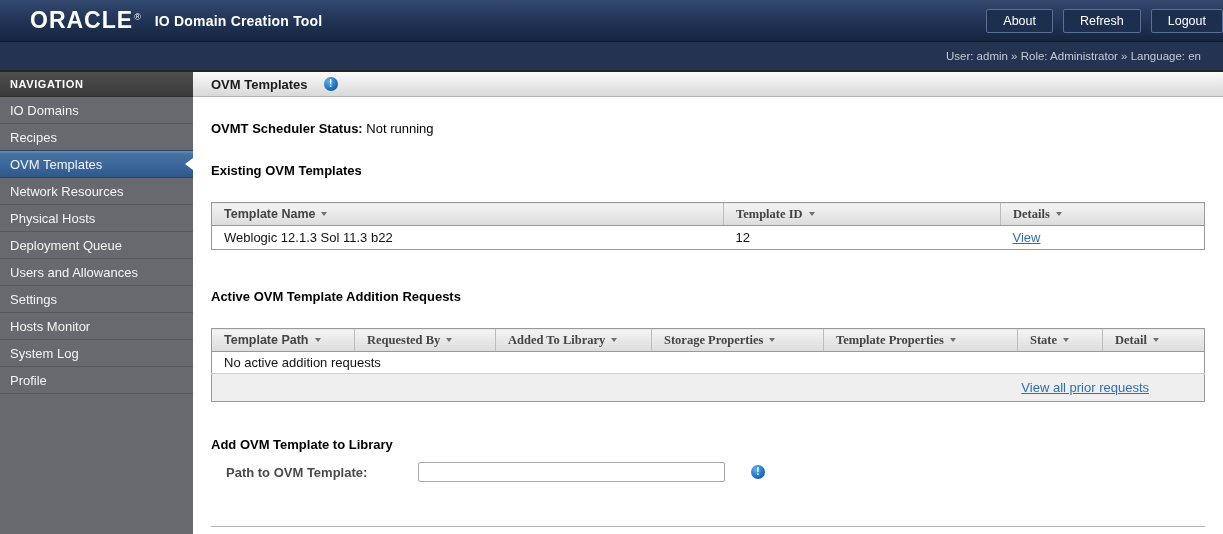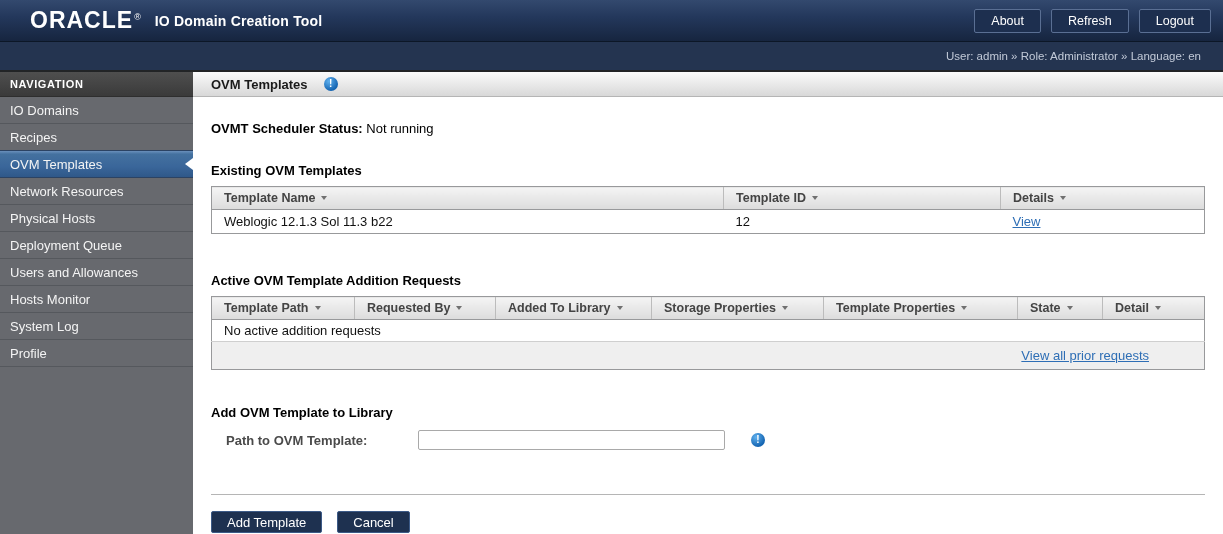--- a/index.html
+++ b/index.html
@@ -17,21 +17,21 @@
     background:linear-gradient(180deg,#33496e 0%,#24385c 40%,#16253f 100%);
     display:flex; align-items:center;
     border-bottom:1px solid #0c1727;
   }
   .logo-wrap { display:flex; align-items:baseline; margin-left:30px; }
   .oracle-logo {
     color:#fff; font-size:23px; font-weight:bold; letter-spacing:1px;
   }
   .logo-mark { color:#fff; font-size:9px; vertical-align:top; margin-left:1px; position:relative; top:-8px; }
   .app-title { color:#fff; font-size:14px; font-weight:bold; margin-left:14px; letter-spacing:0.2px; }
-  .topbar-buttons { margin-left:auto; margin-right:12px; display:flex; gap:10px; }
+  .topbar-buttons { margin-left:auto; display:flex; gap:10px; }
   .tb-btn {
     background:#1d2f4f; color:#fff; font-size:12.5px;
     border:1px solid #5a6f93; border-radius:2px;
     padding:4px 16px; cursor:pointer; font-family:"Liberation Sans",sans-serif;
   }
 
   
   .userbar {
     height:28px; flex:0 0 28px; background:#243450;
     display:flex; align-items:center; justify-content:flex-end;
@@ -90,29 +90,29 @@
   .info-icon::after { content:"!"; line-height:1; }
   .body-area { padding:0 18px; }
 
   .status-line { margin-top:24px; font-size:13px; color:#000; }
   .status-line .lbl { font-weight:bold; }
   .section-heading { font-size:13px; font-weight:bold; color:#000; }
   .h-existing { margin-top:27px; }
   .h-active { margin-top:39px; }
   .h-add { margin-top:35px; }
 
-  table.grid { border-collapse:collapse; width:994px; table-layout:fixed; margin-top:8px;border-radius:7px; }
+  table.grid { border-collapse:collapse; width:994px; table-layout:fixed; margin-top:24px;border-radius:7px; }
   table.grid th {
     background:linear-gradient(180deg,#f4f4f4,#dcdcdc);
     border-top:1px solid #98999b; border-bottom:1px solid #98999b;
     height:23px; text-align:left; padding:0 0 0 12px;
     font-size:12.5px; font-weight:bold; color:#444;
     white-space:nowrap; overflow:hidden; cursor:pointer;
   }
-  table.grid th + th { border-left:1px solid #bcbcbc; }
+  table.grid th + th { border-left:1px solid #bcbcbc;font-family:Liberation Serif, serif; }
   table.grid { border-left:1px solid #98999b; border-right:1px solid #98999b; }
   table.grid td {
     height:24px; padding:0 0 0 12px; font-size:13px; color:#111;
     border-bottom:1px solid #98999b; background:#fff;
     white-space:nowrap; overflow:hidden;
   }
   table.grid tr.inner td { border-bottom:1px solid #cfcfcf; height:22px; }
   table.grid tr.footer td { background:#efefef; border-bottom:1px solid #98999b; height:28px; text-align:right; padding-right:55px; }
   .sort-caret {
     display:inline-block; width:0; height:0; margin-left:6px; vertical-align:2px;
@@ -179,20 +179,23 @@
           <span>Network Resources</span>
         </div>
       <div class="nav-item">
           <span>Physical Hosts</span>
         </div>
       <div class="nav-item">
           <span>Deployment Queue</span>
         </div>
       <div class="nav-item">
           <span>Users and Allowances</span>
+        </div>
+      <div class="nav-item">
+          <span>Settings</span>
         </div>
       <div class="nav-item">
           <span>Hosts Monitor</span>
         </div>
       <div class="nav-item">
           <span>System Log</span>
         </div>
       <div class="nav-item">
           <span>Profile</span>
         </div>

